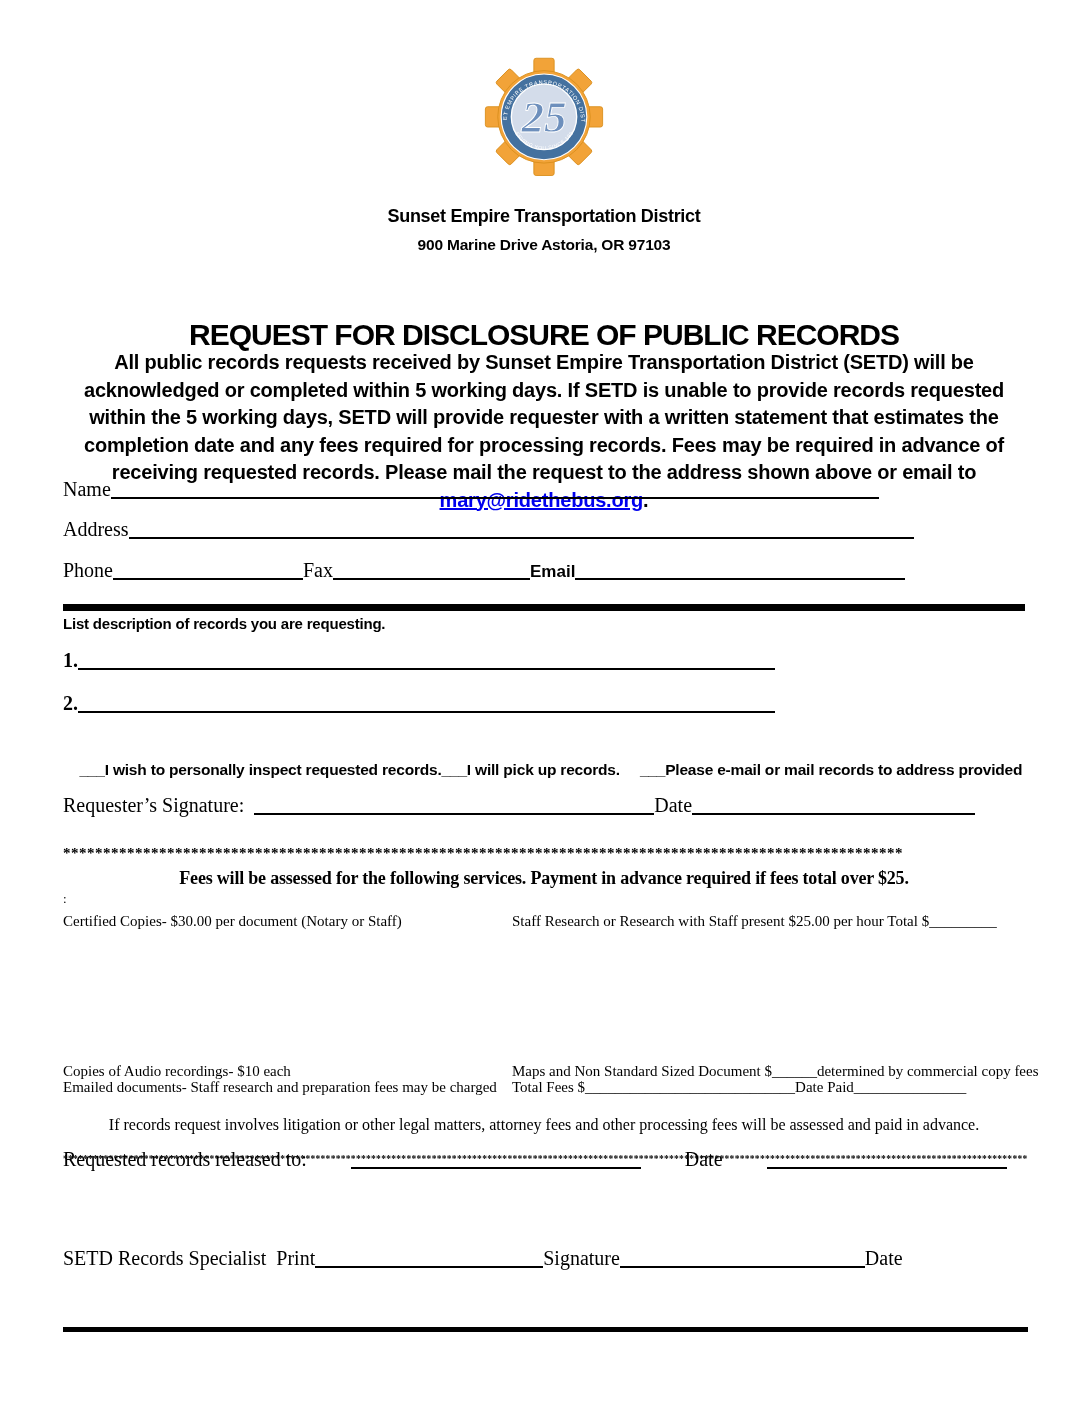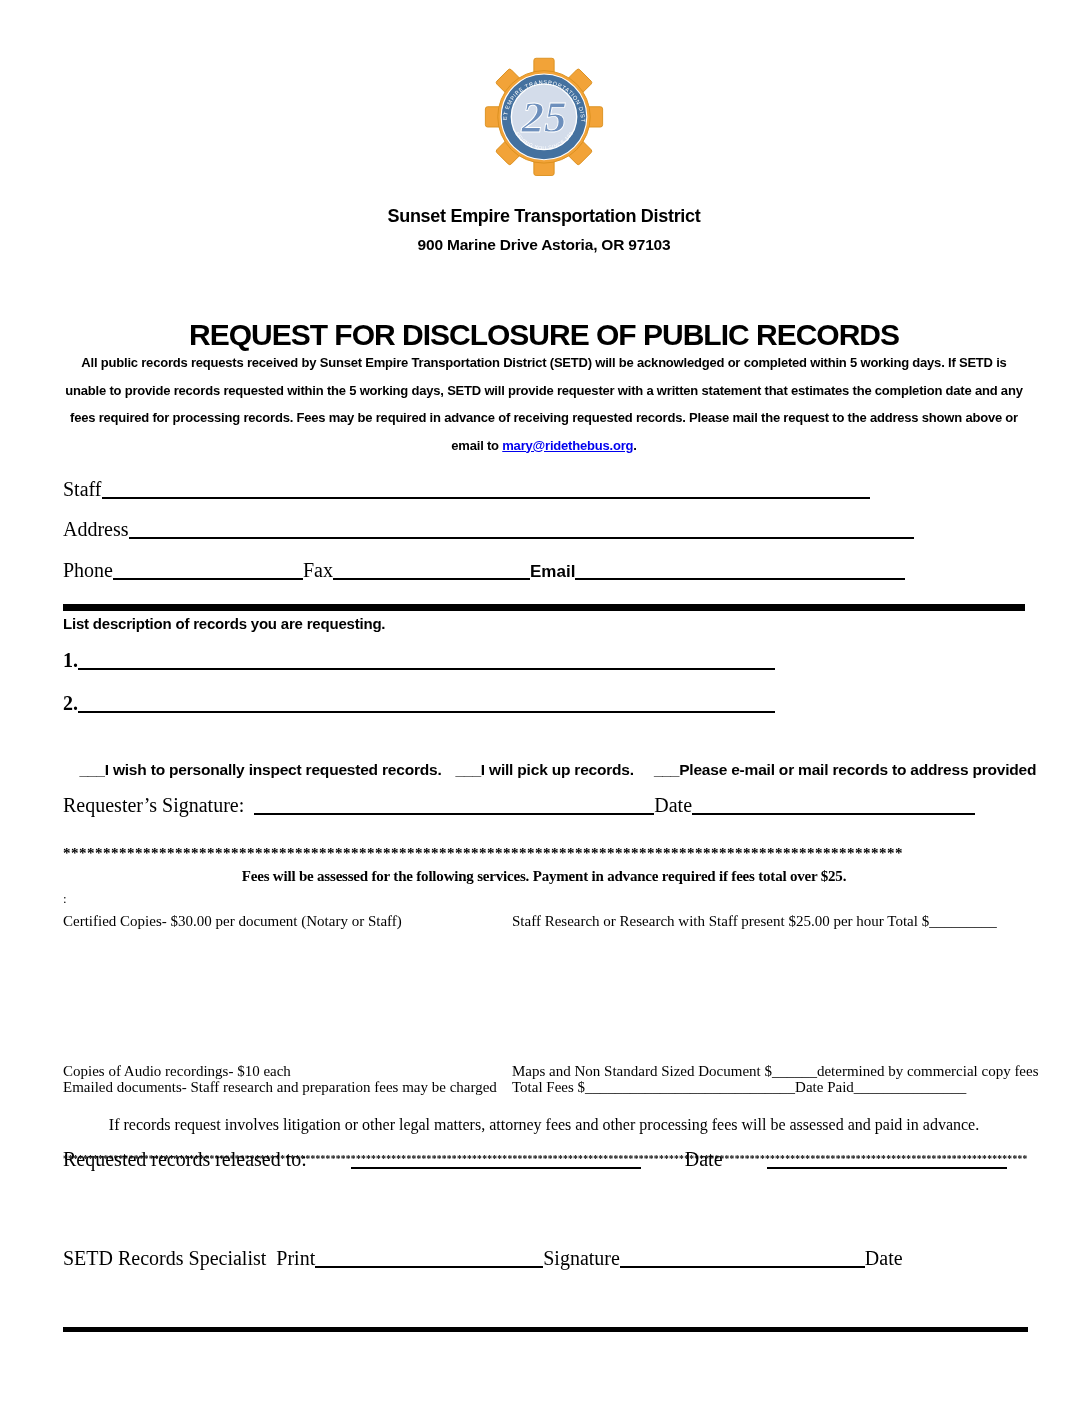--- a/index.html
+++ b/index.html
@@ -16,39 +16,39 @@
   .center{left:0;width:1088px;text-align:center;}
   .sansb{font-family:"Liberation Sans", sans-serif;font-weight:bold;}
   
   .org-name{top:206px;font-size:18px;letter-spacing:-0.3px;}
   .org-addr{top:236px;font-size:15.5px;letter-spacing:-0.2px;}
   .org-phone{top:261px;font-size:15.5px;letter-spacing:-0.2px;}
   .doc-title{top:318px;font-size:30px;letter-spacing:-1px;}
   .intro{
     top:349px;left:64px;width:960px;
     font-family:"Liberation Sans", sans-serif;font-weight:bold;
-    font-size:13px;line-height:27.5px;text-align:center;letter-spacing:-0.2px;
+    font-size:20px;line-height:27.5px;text-align:center;letter-spacing:-0.2px;
   }
   .email-link{color:#0000ee;text-decoration:underline;cursor:pointer;}
   
   .frow{display:flex;align-items:flex-end;font-size:20px;}
   .frow .lbl{white-space:pre;}
   .uline{border-bottom:2px solid #000;height:20px;margin-bottom:2px;}
   .thick-rule{left:63px;width:962px;height:7px;background:#000;}
   .list-heading{top:615px;left:63px;font-size:15px;letter-spacing:-0.2px;}
   .num{font-weight:bold;}
   .options{top:743px;left:63px;font-family:"Liberation Sans", sans-serif;font-weight:bold;font-size:15.5px;letter-spacing:-0.2px;white-space:pre;}
   .options span{display:inline-block;}
-  .opt2{margin-left:14px;}
+  .opt2{}
   .opt3{margin-left:20px;}
   
   .divider{left:63px;width:965px;overflow:hidden;white-space:nowrap;font-weight:bold;}
   .div1{top:845px;font-size:15px;letter-spacing:0.5px;}
   .div2{top:1154px;font-size:9.5px;letter-spacing:0.3px;}
-  .fees-heading{top:868px;font-size:15px;font-weight:bold;letter-spacing:-0.2px;}
+  .fees-heading{top:868px;font-size:18px;font-weight:bold;letter-spacing:-0.2px;}
   .colon{top:891px;left:63px;font-size:13px;}
   .fee-row{left:63px;width:965px;height:22px;font-size:15px;}
   .fee-row .left{position:absolute;left:0;top:0;white-space:nowrap;}
   .fee-row .right{position:absolute;top:0;white-space:nowrap;}
   .fr1{top:908px;}  .fr1 .right{left:512px;}
   .fr2{top:913px;}  .fr2 .right{left:449px;}
   .fr3{top:1023px;margin-top:40px;} .fr3 .right{left:449px;}
   .fr4{top:1079px;} .fr4 .right{left:449px;}
   .litigation{top:1116px;font-size:16px;}
   .bottom-rule{top:1327px;left:63px;width:965px;height:5px;background:#000;}
@@ -90,21 +90,21 @@
   </div>
 
   <div class="abs center sansb org-name">Sunset Empire Transportation District</div>
   <div class="abs center sansb org-addr">900 Marine Drive Astoria, OR 97103</div>
 
   <div class="abs center sansb doc-title">REQUEST FOR DISCLOSURE OF PUBLIC RECORDS</div>
 
   <div class="abs intro"><span>All public records requests received by Sunset Empire Transportation District (SETD) will be acknowledged or completed within 5 working days. If SETD is unable to provide records requested within the 5 working days, SETD will provide requester with a written statement that estimates the completion date and any fees required for processing records. Fees may be required in advance of receiving requested records.  Please mail the request to the address shown above or email to </span><span class="email-link">mary@ridethebus.org</span><span>.</span></div>
 
   <div class="abs frow" style="top:477px;left:63px;">
-    <span class="lbl">Staff</span>
+    <span class="lbl">Name</span>
     <span class="uline" style="width:768px;"></span>
   </div>
   <div class="abs frow" style="top:517px;left:63px;">
     <span class="lbl">Address</span>
     <span class="uline" style="width:785px;"></span>
   </div>
   <div class="abs frow" style="top:558px;left:63px;">
     <span class="lbl">Phone</span>
     <span class="uline" style="width:190px;"></span>
     <span class="lbl">Fax</span>

